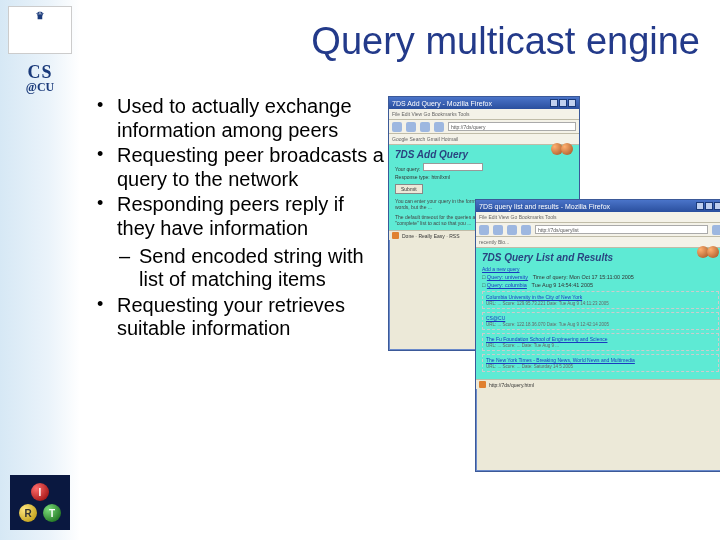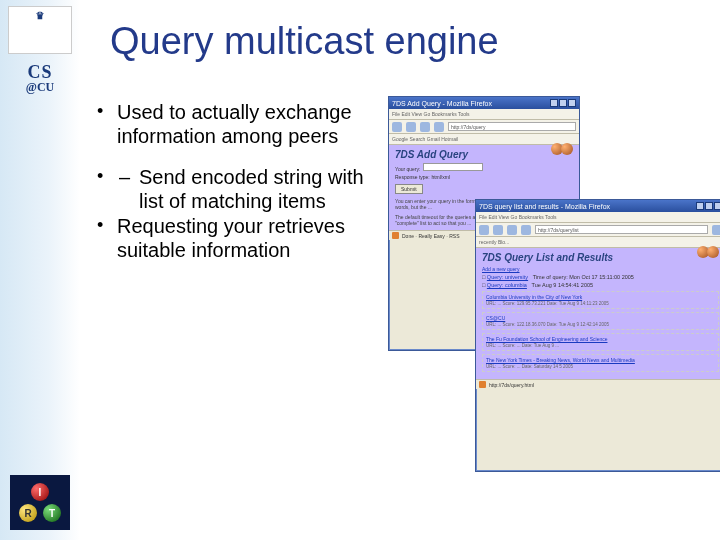--- a/index.html
+++ b/index.html
@@ -52,38 +52,38 @@
   }
   .ball.red { background: radial-gradient(circle at 30% 30%, #ff6b6b, #8b0000); color:#fff;}
   .ball.yellow { background: radial-gradient(circle at 30% 30%, #ffe680, #b38f00); color:#333;}
   .ball.green { background: radial-gradient(circle at 30% 30%, #7bdc7b, #0a5a0a); color:#fff;}
 
   .title {
     position: absolute;
     top: 20px; left: 110px; right: 20px;
     font-size: 38px;
     color: #233a8a;
-    text-align: left;
+    text-align: right;
     font-family: Arial, sans-serif;
   }
   .content {
     position: absolute;
-    top: 101px; left: 95px;
+    top: 95px; left: 95px;
     width: 290px;
     font-size: 20px;
     color: #000;
     line-height: 1.18;
   }
   .content ul { list-style: none; }
   .content > ul > li { position: relative; padding-left: 22px; margin-bottom: 2px; }
   .content > ul > li::before {
     content: "•"; position: absolute; left: 2px; top: 0;
     font-size: 18px;
   }
-  .content ul ul { margin-top: 18px; }
+  .content ul ul { margin-top: 4px; }
   .content ul ul li { position: relative; padding-left: 22px; }
   .content ul ul li::before {
     content: "–"; position: absolute; left: 2px; top: 0;
   }
 
   
   .shot {
     position: absolute;
     background: #ece9d8;
     border: 1px solid #3b5998;
@@ -111,21 +111,21 @@
   .shot .toolbar .addr {
     flex:1; height:9px; background:#fff; border:1px solid #aaa;
     font-size:5px; padding:0 2px; line-height:9px; color:#555; overflow:hidden;
   }
   .shot .toolbar2 {
     height: 11px; background:#f4f2e8; border-bottom:1px solid #c0bca8;
     display:flex; align-items:center; gap:3px; padding:0 3px;
     font-size:5px; color:#666;
   }
   .shot .page {
-    background:#c4b5fd; padding:4px 6px; min-height:40px;
+    background:#5eead4; padding:4px 6px; min-height:40px;
   }
   .shot .page h4 {
     font-size:10px; color:#2a4480; font-weight:bold; font-style:italic; margin-bottom:3px;
   }
   .shot .page .lbl { font-size:5px; color:#333; }
   .shot .page .inp {
     display:inline-block; height:8px; width:60px; background:#fff; border:1px solid #999; margin-left:3px;
   }
   .shot .page .btn {
     display:inline-block; margin-top:4px; padding:1px 5px;
@@ -183,21 +183,23 @@
     <div class="ball yellow">R</div>
     <div class="ball green">T</div>
   </div>
 </div>
 
 <div class="title">Query multicast engine</div>
 
 <div class="content">
   <ul>
     <li>Used to actually exchange information among peers</li>
+    <li>Requesting peer broadcasts a query to the network</li>
     <li>
+      <span>Responding peers reply if they have information</span>
       <ul>
         <li>Send encoded string with list of matching items</li>
       </ul>
     </li>
     <li>Requesting your retrieves suitable information</li>
   </ul>
 </div>
 
 <div class="shot shot1">
   <div class="titlebar">

